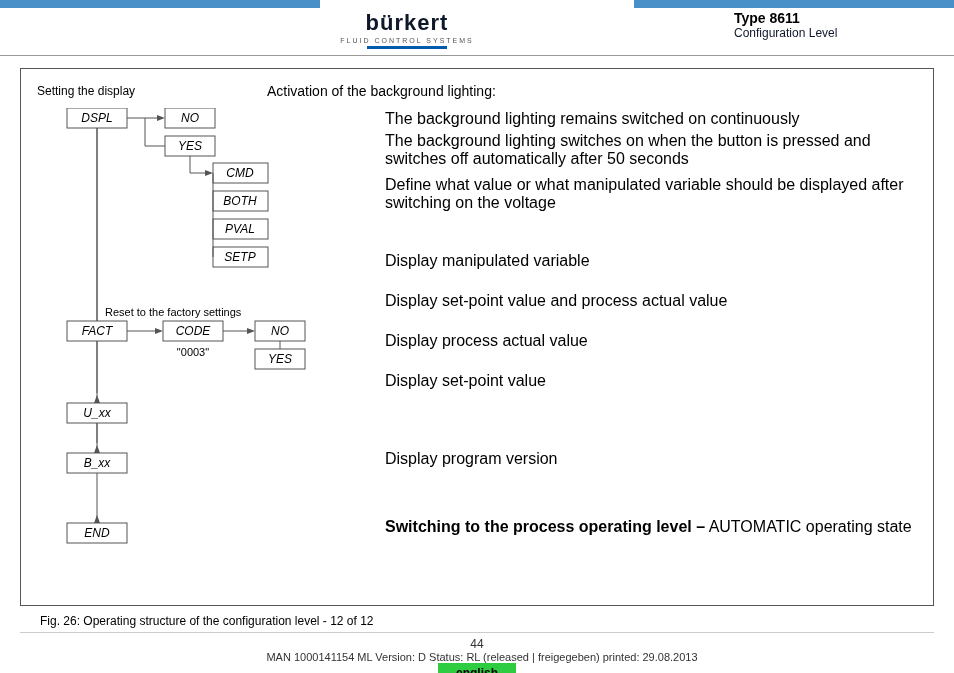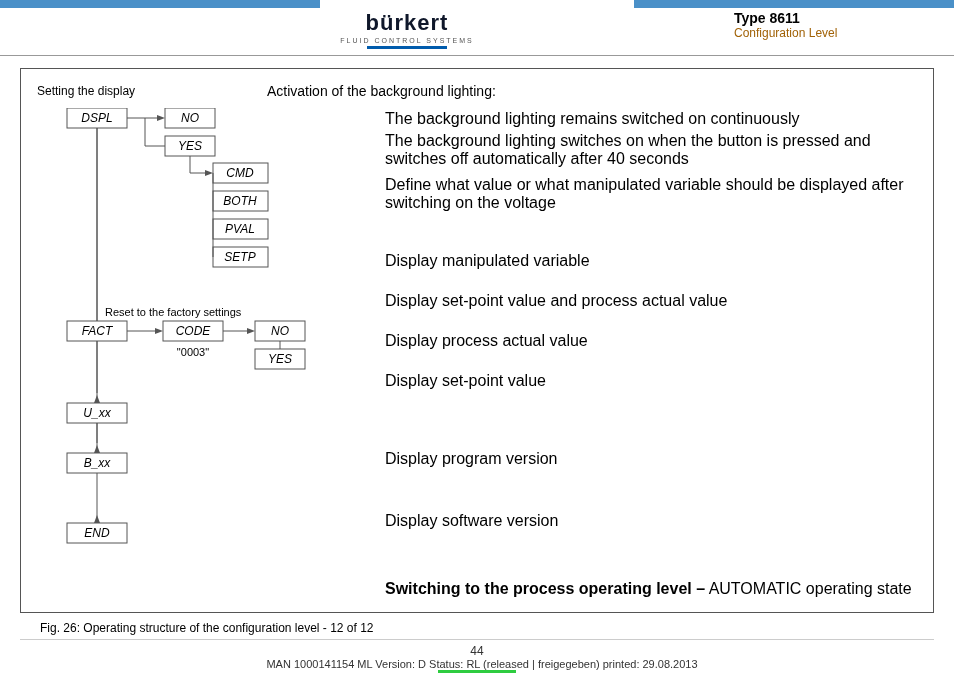--- a/index.html
+++ b/index.html
@@ -29,21 +29,21 @@
     .header-right {
       text-align: left;
       min-width: 200px;
     }
     .header-right .type-label {
       font-weight: bold;
       font-size: 14px;
     }
     .header-right .config-label {
       font-size: 12px;
-      color: #a16207;
+      color: #0f172a;
     }
 
     
     .top-bar-left {
       position: absolute;
       top: 0; left: 0;
       width: 320px; height: 8px;
       background: #4a90c8;
     }
     .top-bar-right {
@@ -229,35 +229,34 @@
           <polygon points="57,345 60,337 63,345" fill="#555"></polygon>
           <polygon points="57,415 60,407 63,415" fill="#555"></polygon>
 
         </svg>
       </div>
 
       <div style="flex:1; padding-left:8px; font-size:16px;">
 
         <div style="margin-bottom:4px; margin-top:2px;">The background lighting remains switched on continuously</div>
 
-        <div style="margin-bottom:8px;">The background lighting switches on when the button is pressed and switches off automatically after 40 seconds</div>
+        <div style="margin-bottom:8px;">The background lighting switches on when the button is pressed and switches off automatically after 50 seconds</div>
 
         <div style="margin-bottom:40px;">Define what value or what manipulated variable should be displayed after switching on the voltage</div>
 
         <div style="margin-bottom:22px;">Display manipulated variable</div>
 
         <div style="margin-bottom:22px;">Display set-point value and process actual value</div>
 
         <div style="margin-bottom:22px;">Display process actual value</div>
 
         <div style="margin-bottom:56px;">Display set-point value</div>
 
         <div style="margin-bottom:4px; margin-top:60px;">Display program version</div>
 
-        <div style="margin-top:44px; margin-bottom:4px;">Display software version</div>
 
         <div style="margin-top:50px;">
           <strong>Switching to the process operating level –</strong>
           <span> AUTOMATIC operating state</span>
         </div>
       </div>
     </div>
 
   </div>
 

